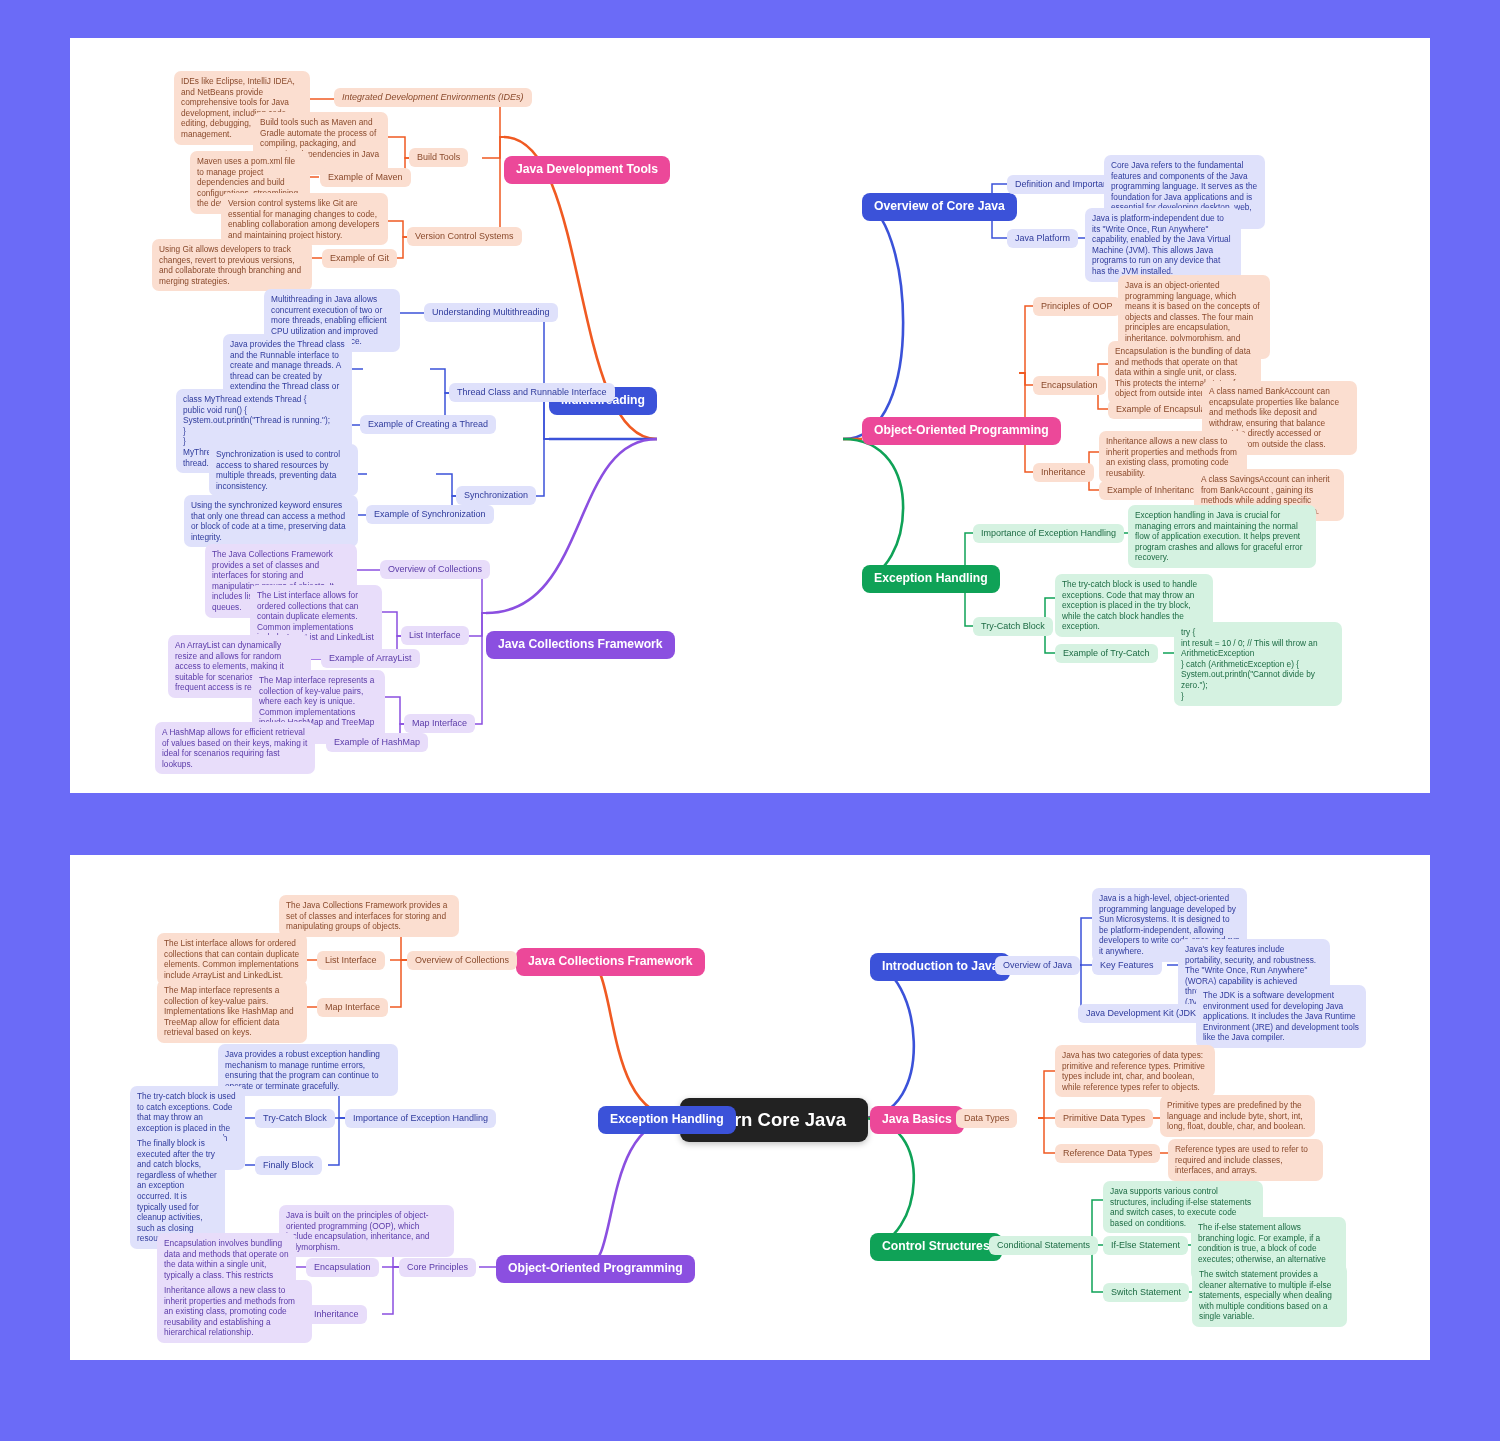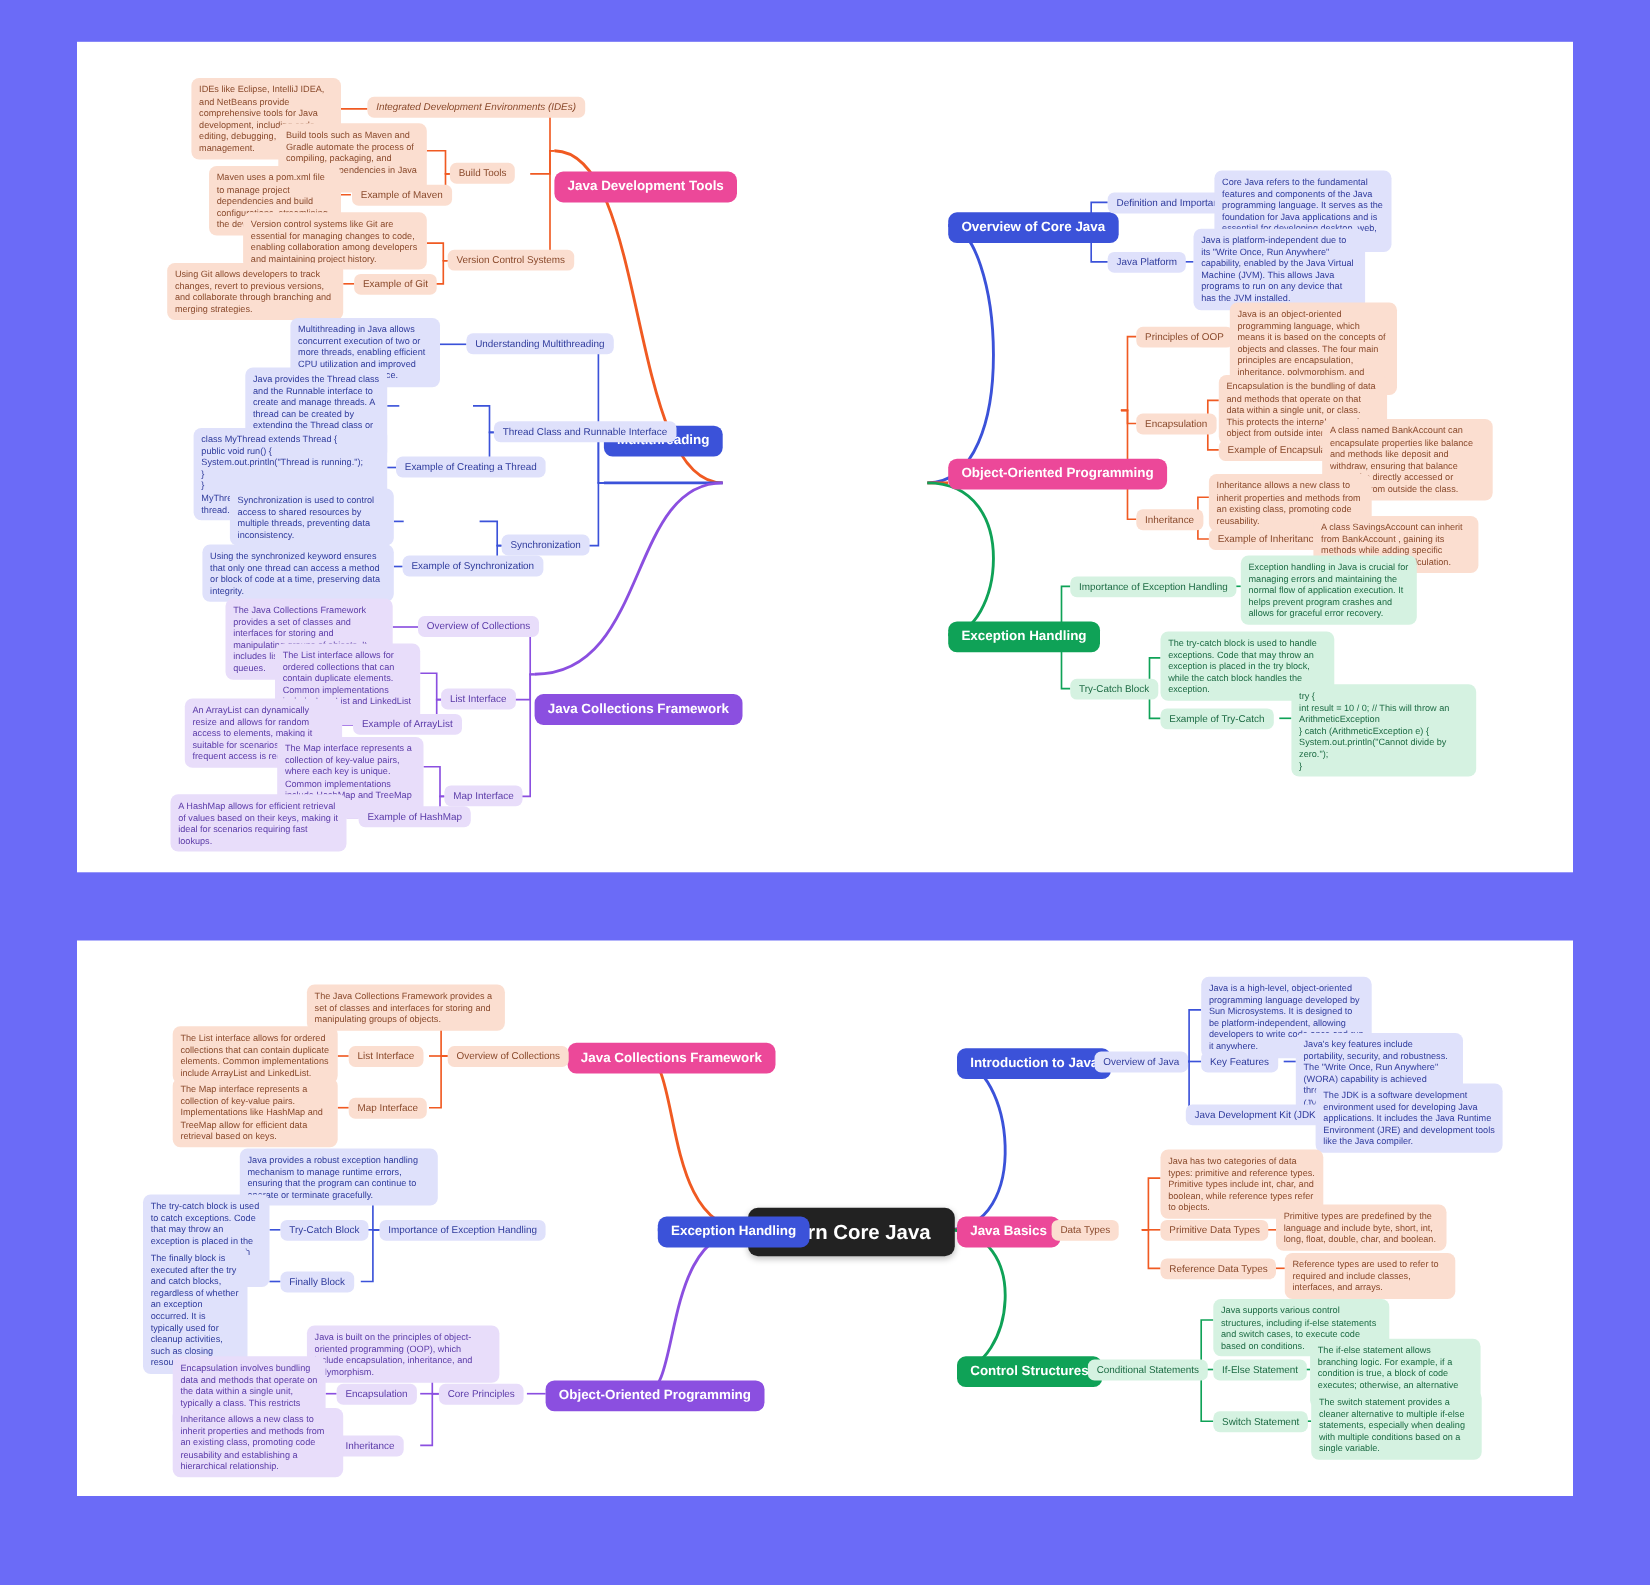--- a/index.html
+++ b/index.html
@@ -215,21 +215,21 @@
     <div class="pill node" style="left:963px; top:425px;">Inheritance</div>
     <div class="leaf node" style="left:1029px; top:393px; width:148px;">Inheritance allows a new class to inherit properties and methods from an existing class, promoting code reusability.</div>
     <div class="pill node" style="left:1029px; top:443px;">Example of Inheritance</div>
     <div class="leaf node" style="left:1124px; top:431px; width:150px;">A class  SavingsAccount  can inherit from BankAccount , gaining its methods while adding specific features like interest calculation.</div>
   </div>
 
   <div class="c-green">
     <div class="branch node" style="left:792px; top:527px;">Exception Handling</div>
 
     <div class="pill node" style="left:903px; top:486px;">Importance of Exception Handling</div>
-    <div class="leaf node" style="left:1058px; top:467px; width:160px;">Exception handling in Java is crucial for managing errors and maintaining the normal flow of application execution. It helps prevent program crashes and allows for graceful error recovery.</div>
+    <div class="leaf node" style="left:1058px; top:467px; width:188px;">Exception handling in Java is crucial for managing errors and maintaining the normal flow of application execution. It helps prevent program crashes and allows for graceful error recovery.</div>
 
     <div class="pill node" style="left:903px; top:579px;">Try-Catch Block</div>
     <div class="leaf node" style="left:985px; top:536px; width:158px;">The try-catch block is used to handle exceptions. Code that may throw an exception is placed in the try block, while the catch block handles the exception.</div>
     <div class="pill node" style="left:985px; top:606px;">Example of Try-Catch</div>
     <div class="leaf node code" style="left:1104px; top:584px; width:168px;">try {
 int result = 10 / 0; // This will throw an ArithmeticException
 } catch (ArithmeticException e) {
 System.out.println("Cannot divide by zero.");
 }</div>
   </div>
@@ -327,21 +327,21 @@
     <div class="leaf node" style="left:1022px; top:33px; width:155px;">Java is a high-level, object-oriented programming language developed by Sun Microsystems. It is designed to be platform-independent, allowing developers to write code once and run it anywhere.</div>
     <div class="pill node" style="left:1022px; top:101px;">Key Features</div>
     <div class="leaf node" style="left:1108px; top:84px; width:152px;">Java's key features include portability, security, and robustness. The "Write Once, Run Anywhere" (WORA) capability is achieved through the Java Virtual Machine (JVM).</div>
     <div class="pill node" style="left:1008px; top:149px;">Java Development Kit (JDK)</div>
     <div class="leaf node" style="left:1126px; top:130px; width:170px;">The JDK is a software development environment used for developing Java applications. It includes the Java Runtime Environment (JRE) and development tools like the Java compiler.</div>
   </div>
 
   <div class="c-orange">
     <div class="branch node" style="left:800px; top:251px;">Java Basics</div>
     <div class="pill node" style="left:886px; top:254px;">Data Types</div>
-    <div class="leaf node" style="left:985px; top:190px; width:148px;">Java has two categories of data types: primitive and reference types. Primitive types include int, char, and boolean, while reference types refer to objects.</div>
+    <div class="leaf node" style="left:985px; top:190px; width:160px;">Java has two categories of data types: primitive and reference types. Primitive types include int, char, and boolean, while reference types refer to objects.</div>
     <div class="pill node" style="left:985px; top:254px;">Primitive Data Types</div>
     <div class="leaf node" style="left:1090px; top:240px; width:155px;">Primitive types are predefined by the language and include byte, short, int, long, float, double, char, and boolean.</div>
     <div class="pill node" style="left:985px; top:289px;text-align:right;">Reference Data Types</div>
     <div class="leaf node" style="left:1098px; top:284px; width:155px;">Reference types are used to refer to required and include classes, interfaces, and arrays.</div>
   </div>
 
   <div class="c-green">
     <div class="branch node" style="left:800px; top:378px;">Control Structures</div>
     <div class="pill node" style="left:919px; top:381px;">Conditional Statements</div>
     <div class="leaf node" style="left:1033px; top:326px; width:160px;">Java supports various control structures, including if-else statements and switch cases, to execute code based on conditions.</div>

